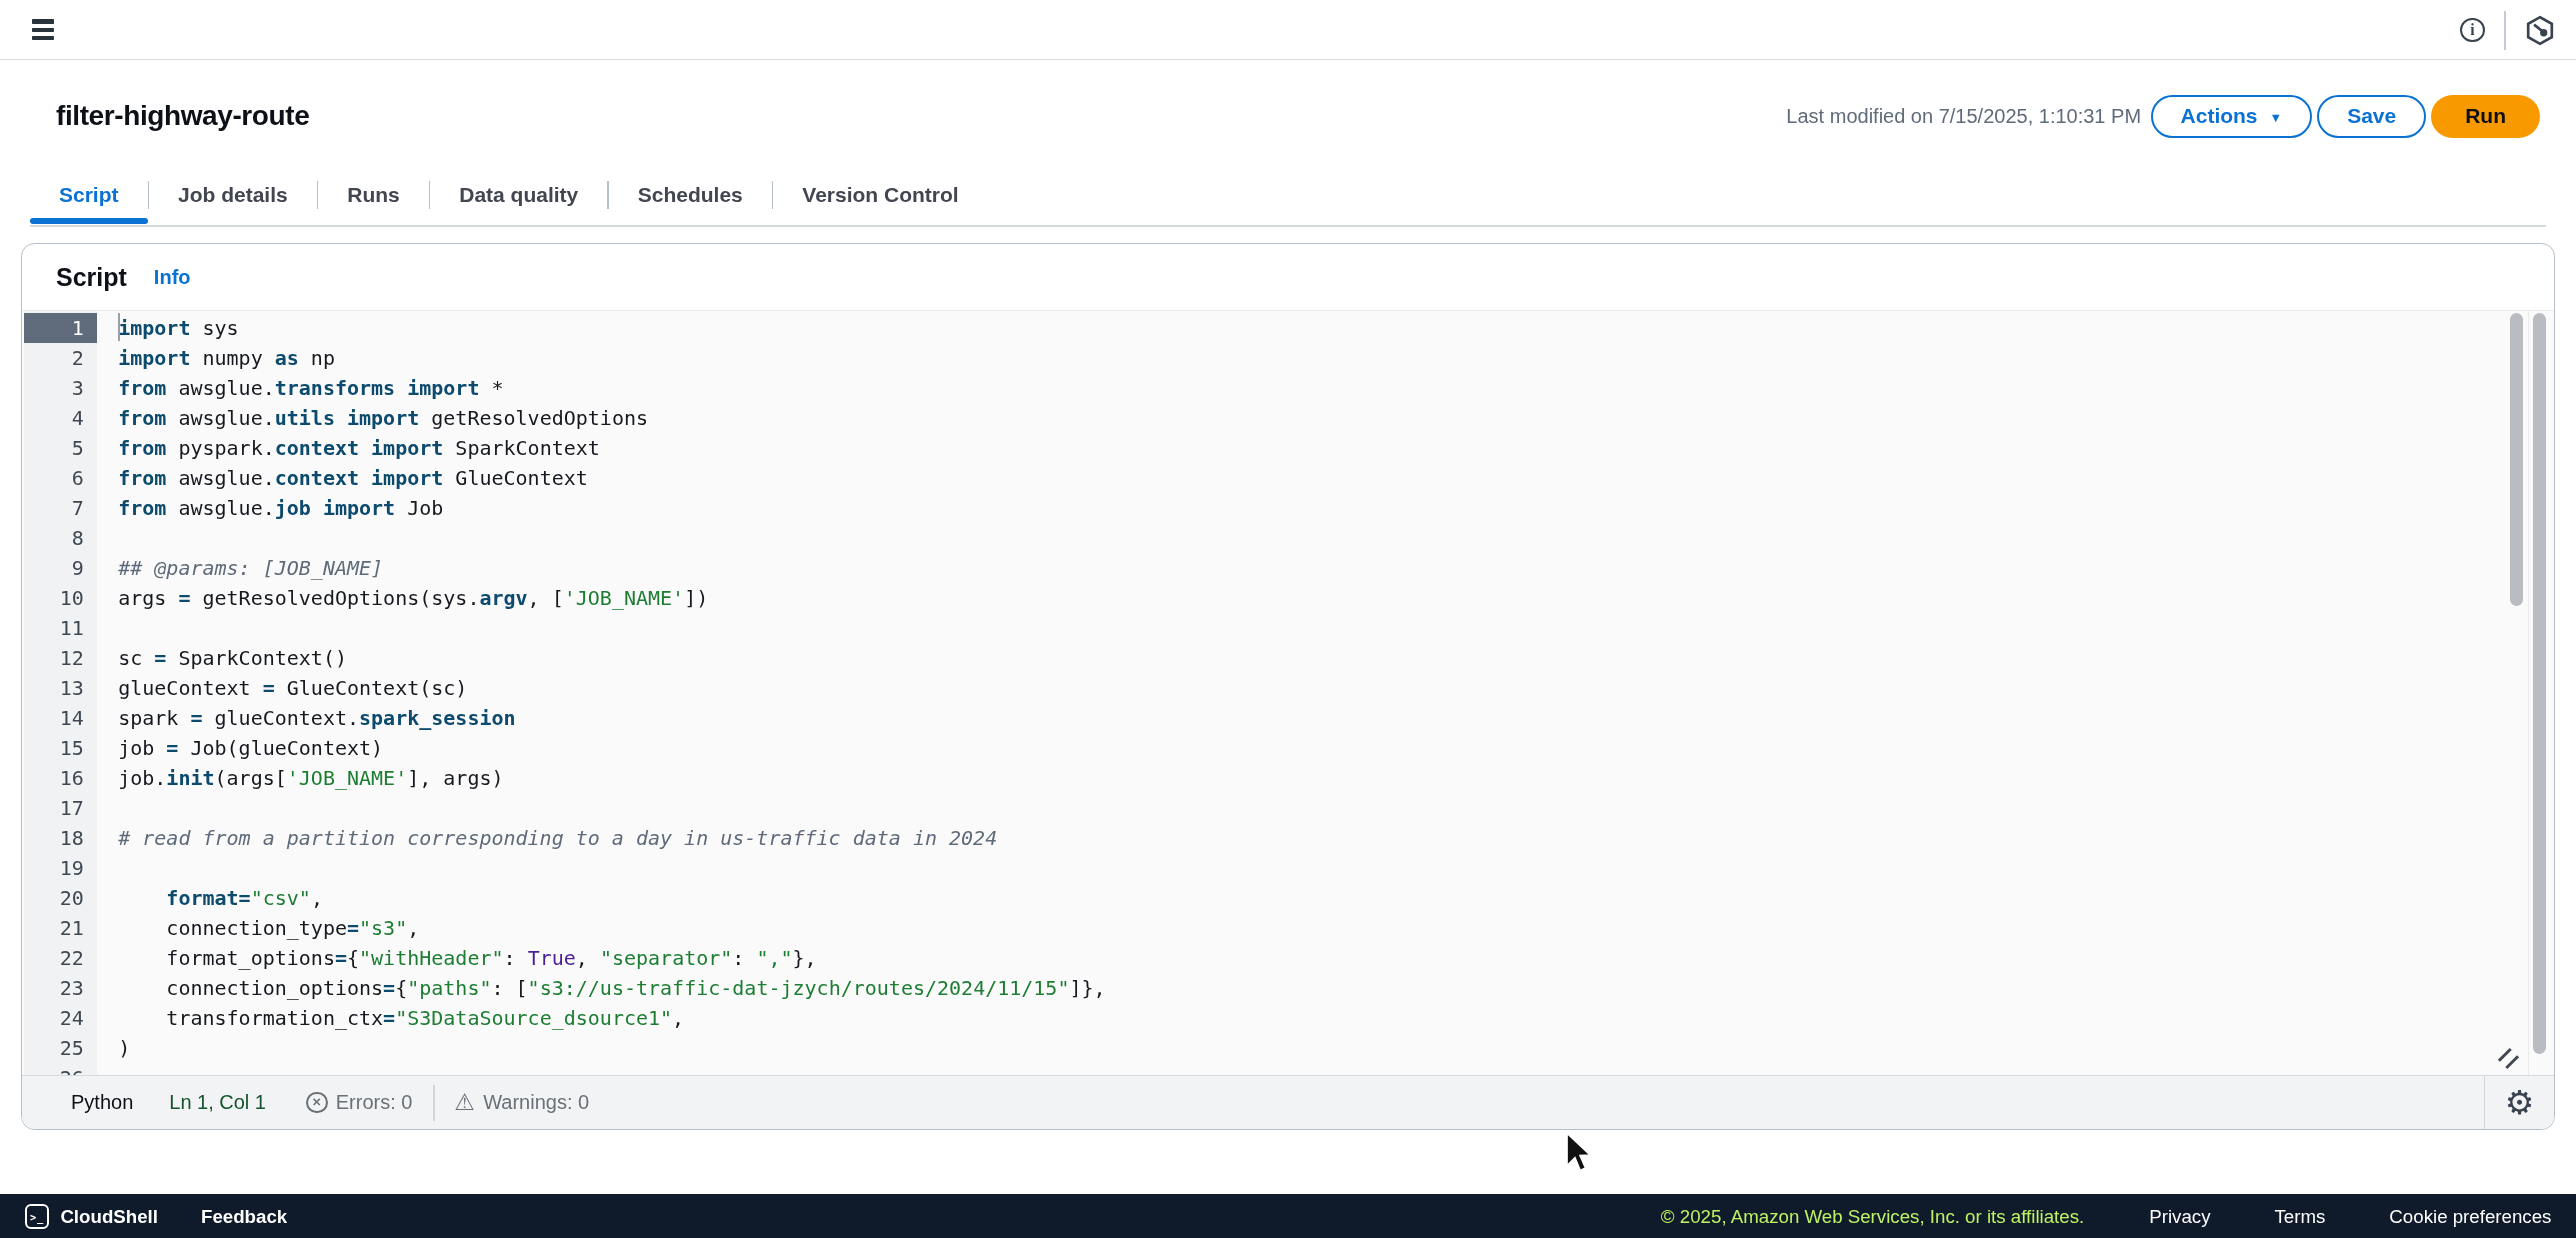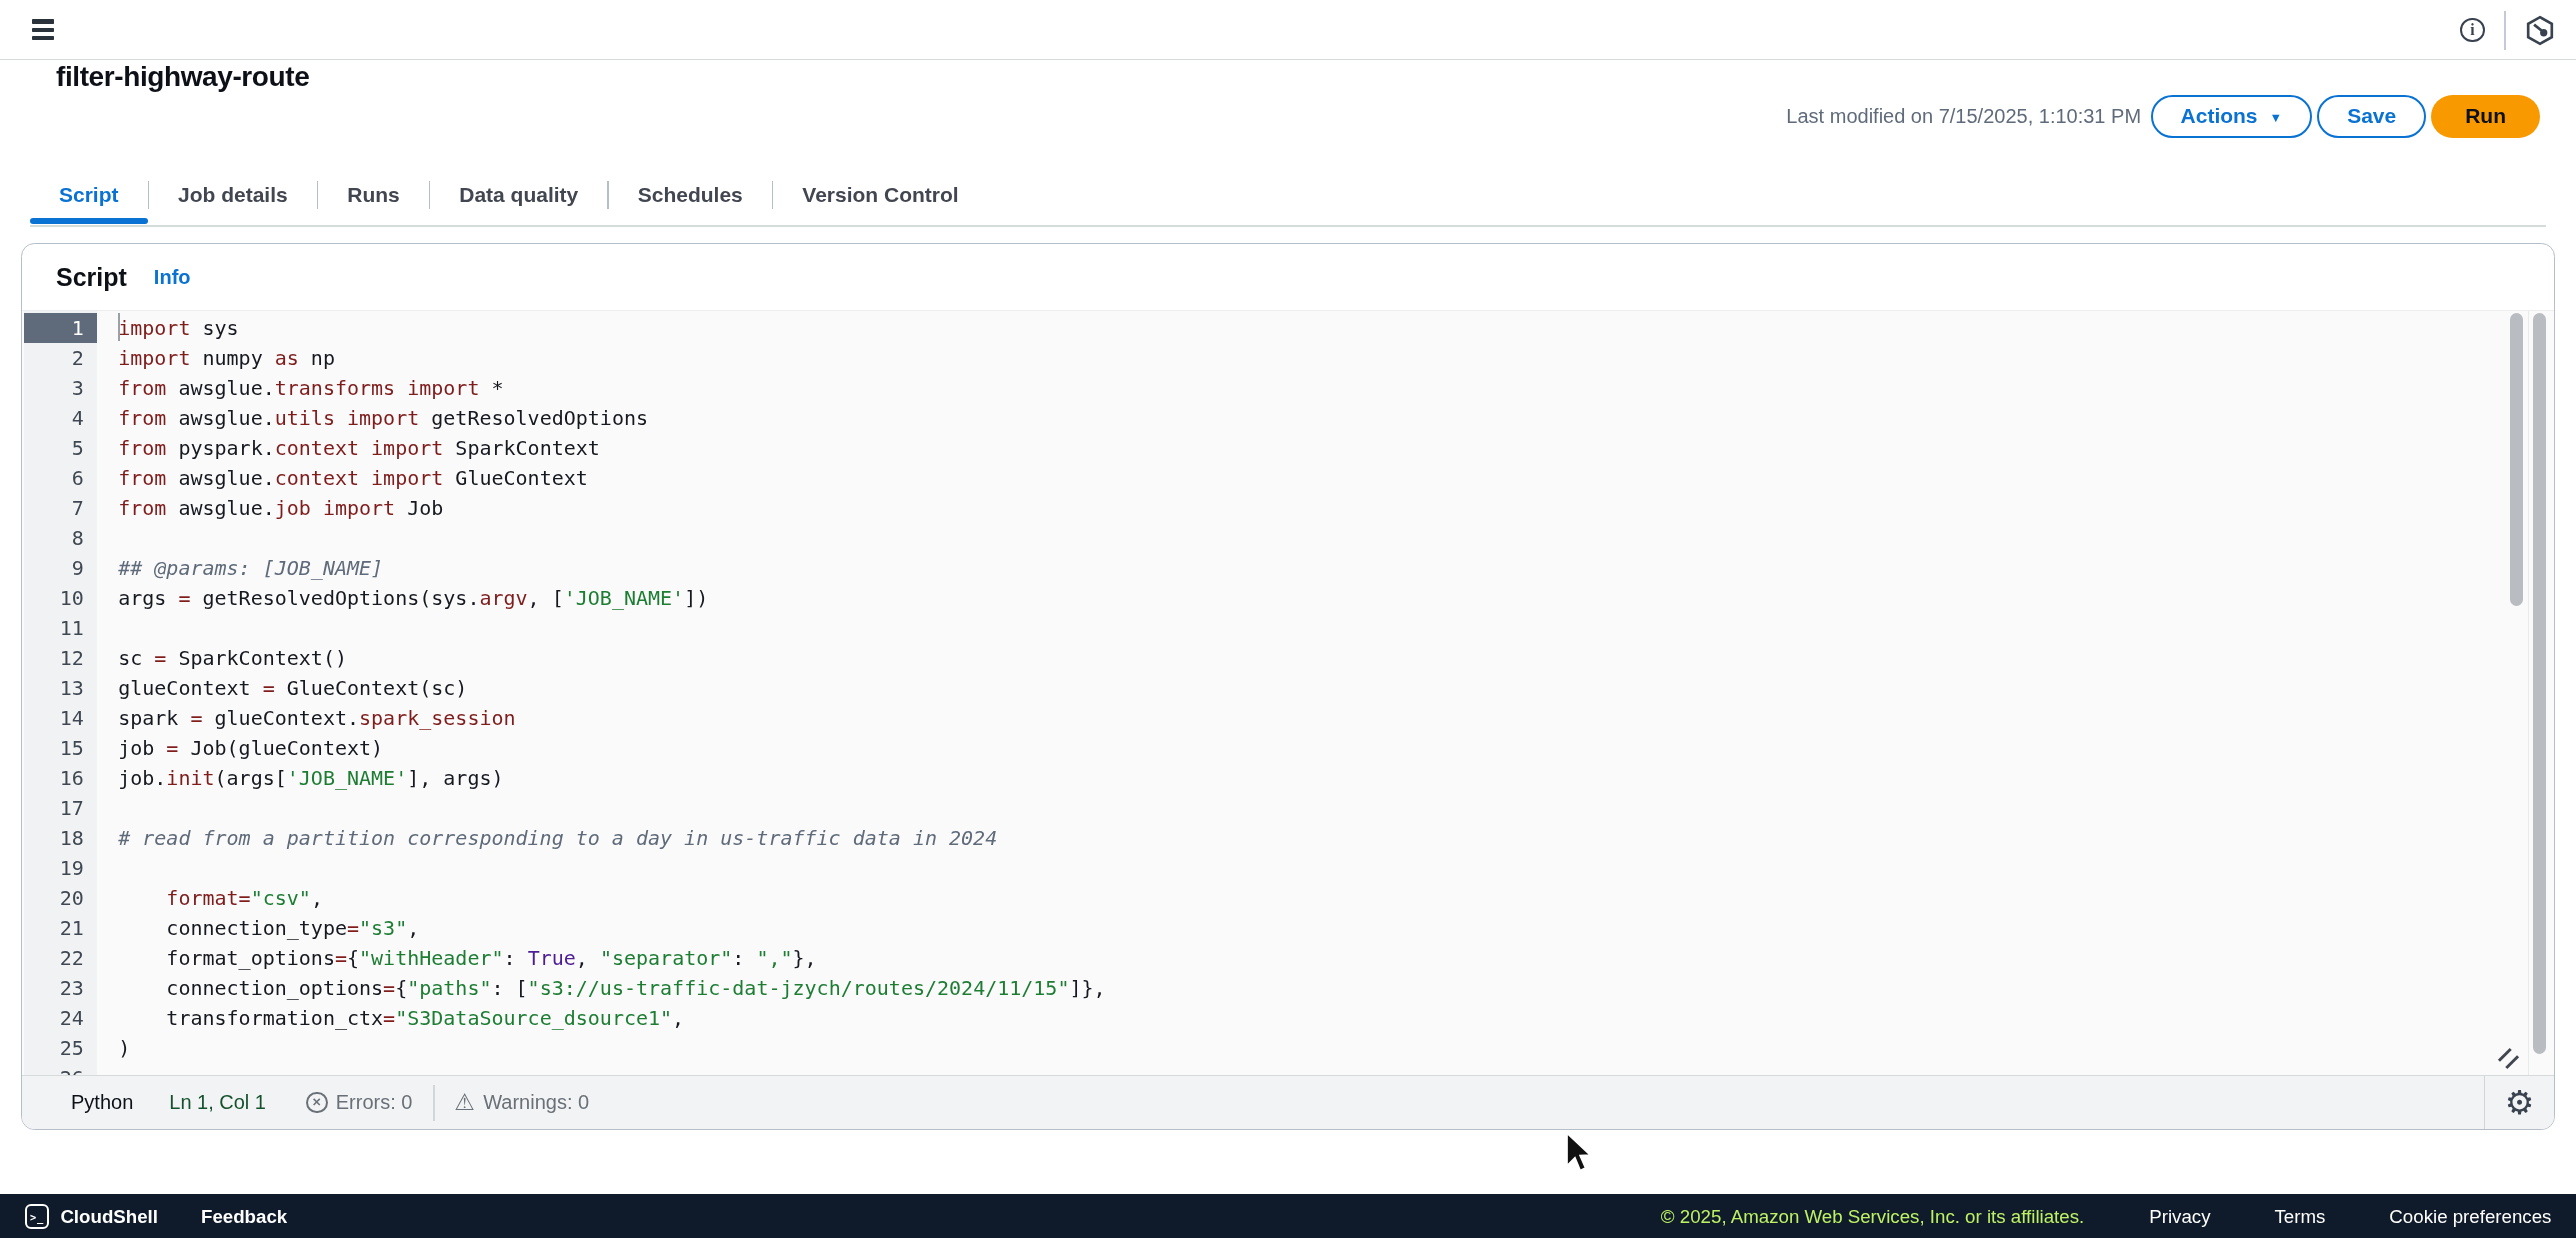--- a/index.html
+++ b/index.html
@@ -12,21 +12,21 @@
   .hamburger{position:absolute;left:32px;top:19.4px;width:22.4px;height:21.6px;cursor:pointer;}
   .hamburger span{display:block;width:22.4px;height:4.5px;background:#2a323c;margin-bottom:3.7px;border-radius:0.7px;}
   .topbar-right{position:absolute;right:21px;top:0;height:60px;display:flex;align-items:center;gap:19.4px;}
   .info-circle{width:24.6px;height:24.6px;border:2.6px solid #39434f;border-radius:50%;
                display:flex;align-items:center;justify-content:center;
                font-weight:bold;font-size:15.7px;color:#39434f;box-sizing:border-box;font-family:"Liberation Serif",serif;}
   .tb-divider{width:1.5px;height:39px;background:#c3cad1;}
 
   
   .page-header{position:absolute;top:61px;left:0;width:2576px;height:110px;
-               display:flex;box-sizing:border-box;padding:0 36px 0 56px;}
+               display:flex;align-items:center;box-sizing:border-box;padding:0 36px 0 56px;}
   .page-title{font-size:28px;font-weight:bold;color:#0d1117;letter-spacing:-0.4px;flex:1;}
   .header-actions{display:flex;align-items:center;gap:5px;}
   .last-modified{color:#5f6b7a;font-size:20px;margin-right:4.5px;}
   .btn{height:43px;border-radius:21.6px;font-size:21px;font-weight:bold;display:inline-flex;
        align-items:center;justify-content:center;box-sizing:border-box;cursor:pointer;
        font-family:"Liberation Sans",sans-serif;}
   .btn-outline{border:2.2px solid #0972d3;color:#0972d3;background:#fff;padding:0 28px;gap:12px;}
   .btn-primary{background:#f89900;color:#0d1117;border:none;padding:0 34px;}
   .caret{font-size:12.7px;line-height:1;transform:translateY(1.5px);}
 
@@ -50,21 +50,21 @@
 
   
   .editor{position:relative;flex:1;background:#fafafa;overflow:hidden;border-top:1.5px solid #ebedef;}
   .gutter-bg{position:absolute;left:2.2px;top:0;bottom:0;width:73px;background:#f1f2f3;}
   .lines{position:absolute;left:2.2px;top:1.5px;right:48px;}
   .code-line{display:flex;height:30px;line-height:30px;
              font-family:"DejaVu Sans Mono",monospace;font-size:20px;}
   .ln{width:73px;flex:none;text-align:right;padding-right:13.4px;box-sizing:border-box;color:#3f4852;}
   .code-line.active .ln{background:#5f6b7a;color:#ffffff;}
   .code{padding-left:21px;white-space:pre;color:#16191f;}
-  .c-kw,.c-at,.c-op{color:#7f1d1d;}
+  .c-kw,.c-at,.c-op{color:#0c4a6e;font-weight:bold;}
   .c-str{color:#1d7d33;}
   .c-com{color:#5f6b7a;font-style:italic;}
   .c-bool{color:#4c1d95;margin-top:26px;}
   .c-pl{color:#16191f;}
   .text-cursor{position:absolute;left:96px;top:2.2px;width:2.2px;height:28px;background:#9aa0a6;}
   .scroll-sep{position:absolute;right:25px;top:0;bottom:0;width:1.5px;background:#e8eaec;}
   .thumb{position:absolute;background:#b9bdc1;border-radius:6.7px;}
   .thumb-inner{right:31px;top:2.2px;width:13.4px;height:293px;}
   .thumb-outer{right:8.2px;top:2.2px;width:12.7px;height:741px;}
   .resize-handle{position:absolute;right:33px;bottom:4.5px;}

